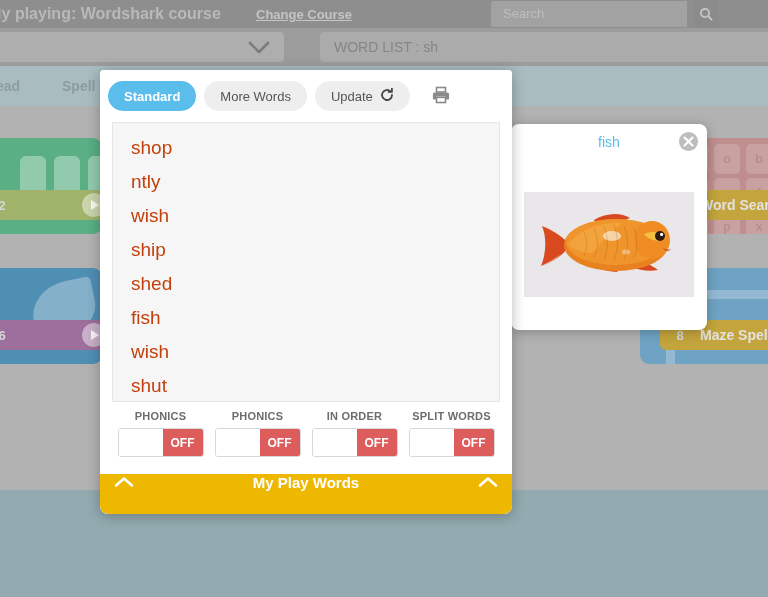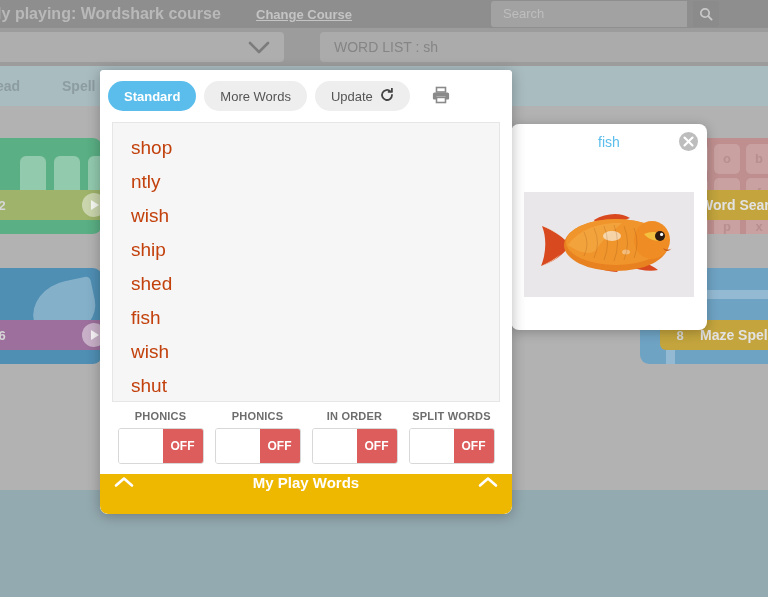--- a/index.html
+++ b/index.html
@@ -177,21 +177,21 @@
   }
   .toggle-cell {
     flex: 1 1 0; display: flex; flex-direction: column;
     align-items: center; gap: 6px;
   }
   .toggle-label {
     font-size: 11px; font-weight: bold; color: #6d6d6d;
     letter-spacing: 0.2px; white-space: nowrap;
   }
   .switch {
-    width: 86px; height: 36px; border-radius: 3px;
+    width: 86px; height: 29px; border-radius: 3px;
     display: flex; overflow: hidden; cursor: pointer;
     border: 1px solid #d8d8d8;
   }
   .switch-knob { flex: 0 0 44px; background: #ffffff; }
   .switch-state {
     flex: 1 1 auto; background: #dd5c5c; color: #ffffff;
     font-size: 12px; font-weight: bold;
     display: flex; align-items: center; justify-content: center;
   }
 

